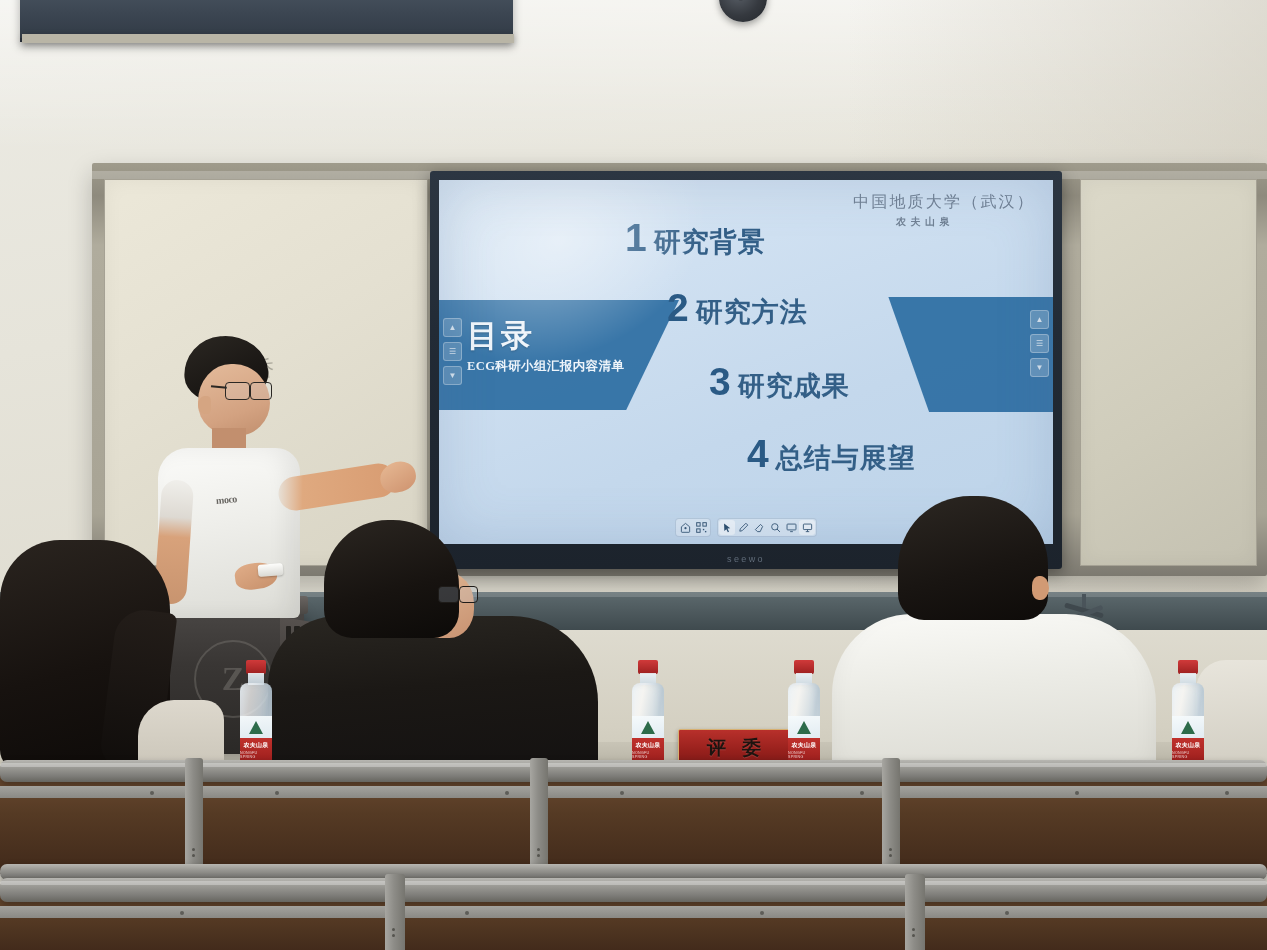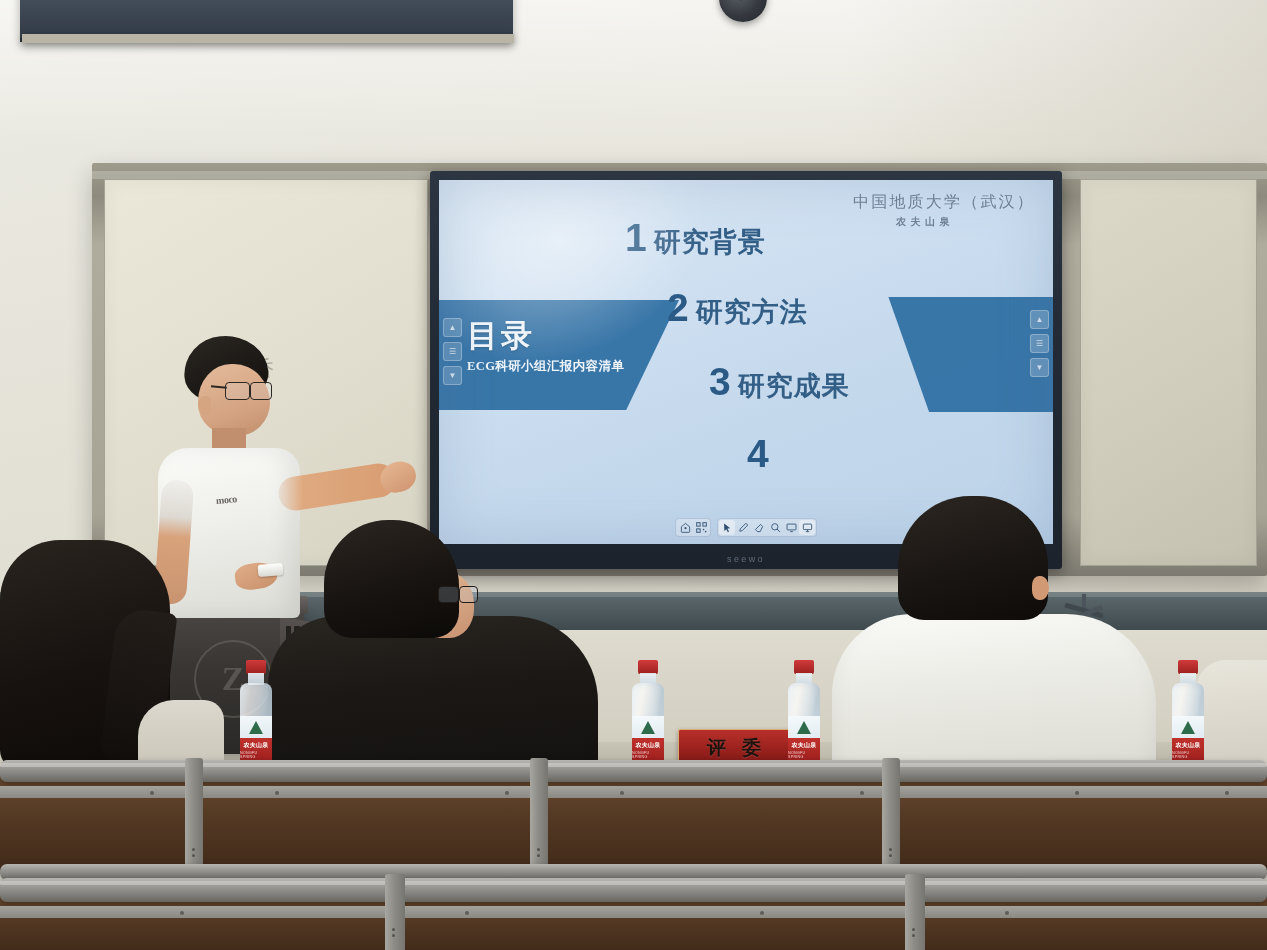--- a/index.html
+++ b/index.html
@@ -633,20 +633,21 @@
           <div class="agenda-item ag2">
             <span class="agenda-num">2</span>
             <span class="agenda-txt">研究方法</span>
           </div>
           <div class="agenda-item ag3">
             <span class="agenda-num">3</span>
             <span class="agenda-txt">研究成果</span>
           </div>
           <div class="agenda-item ag4">
             <span class="agenda-num">4</span>
+            <span class="agenda-txt">总结与展望</span>
           </div>
         </div>
 
         <div class="side-btns left">
           <div class="side-btn on-blue">▲</div>
           <div class="side-btn on-blue">☰</div>
           <div class="side-btn on-blue">▼</div>
         </div>
 
         <div class="side-btns right">

